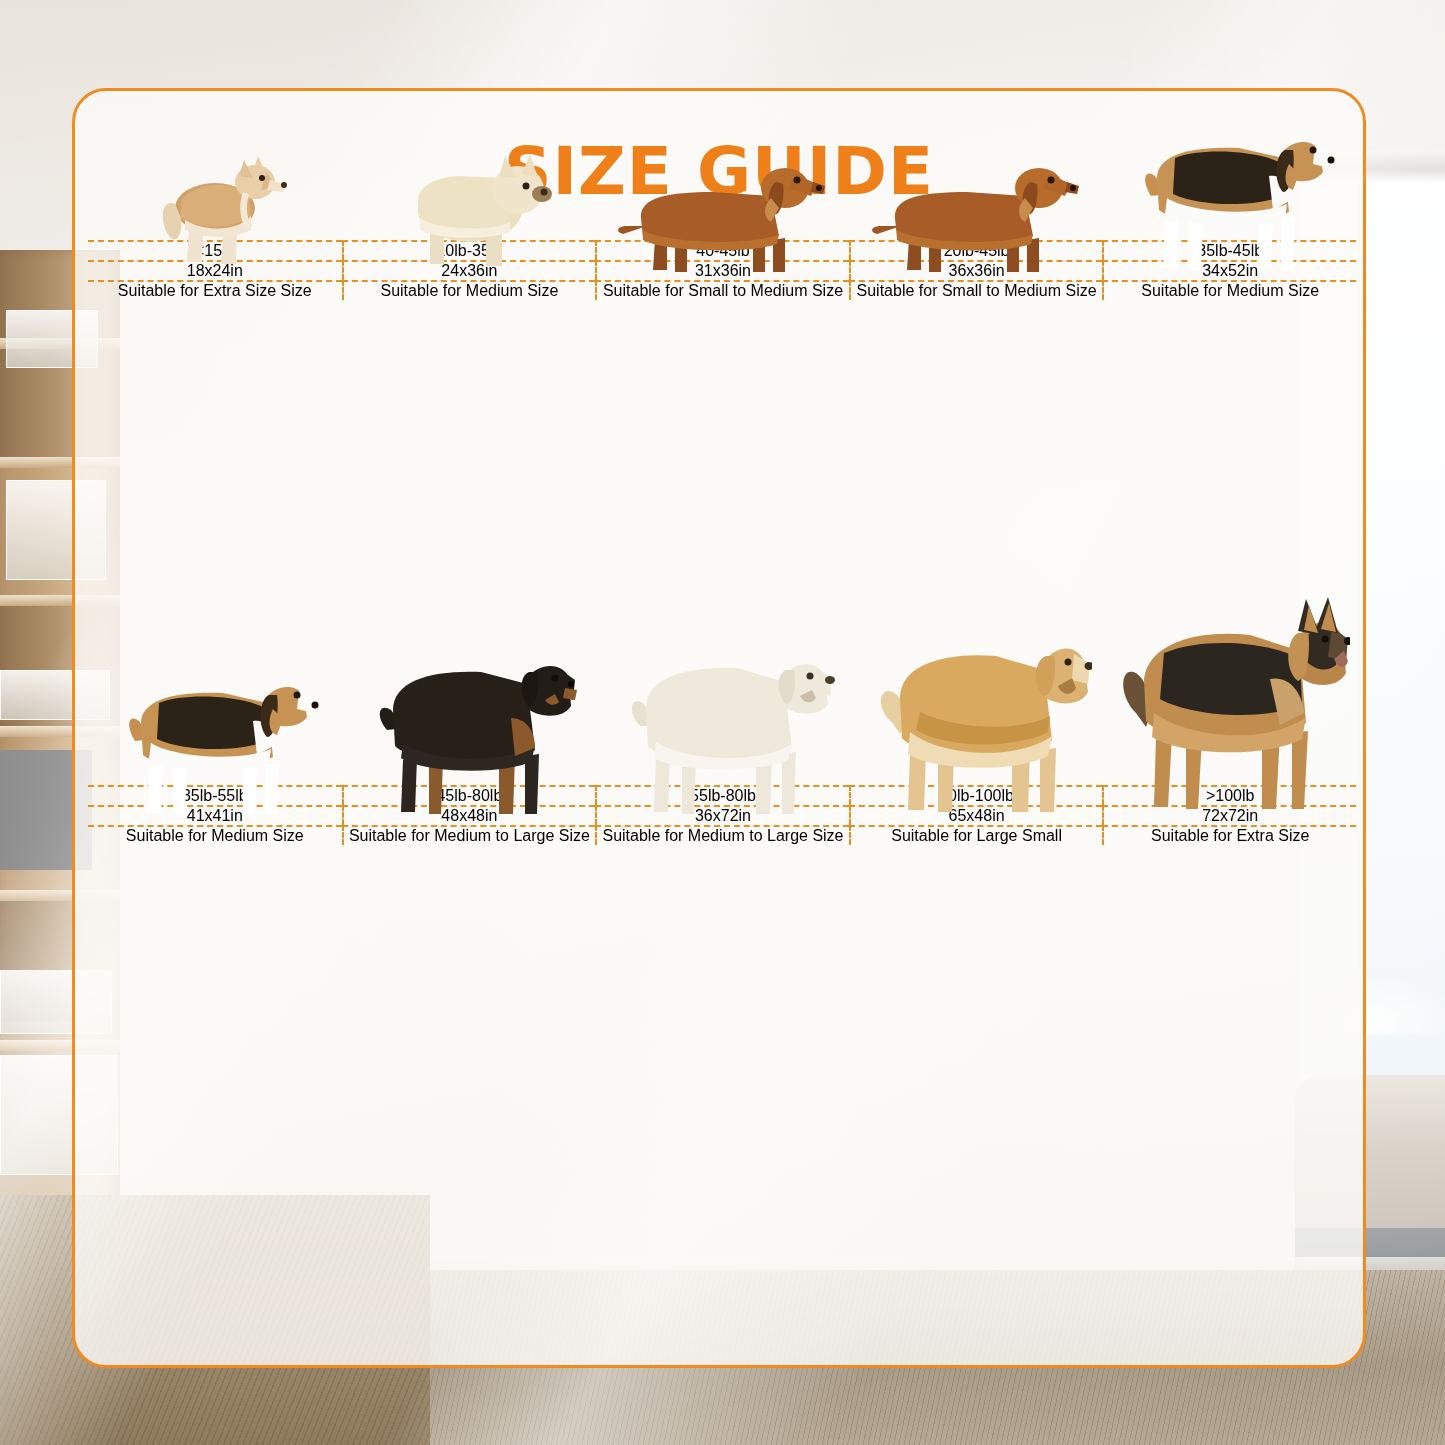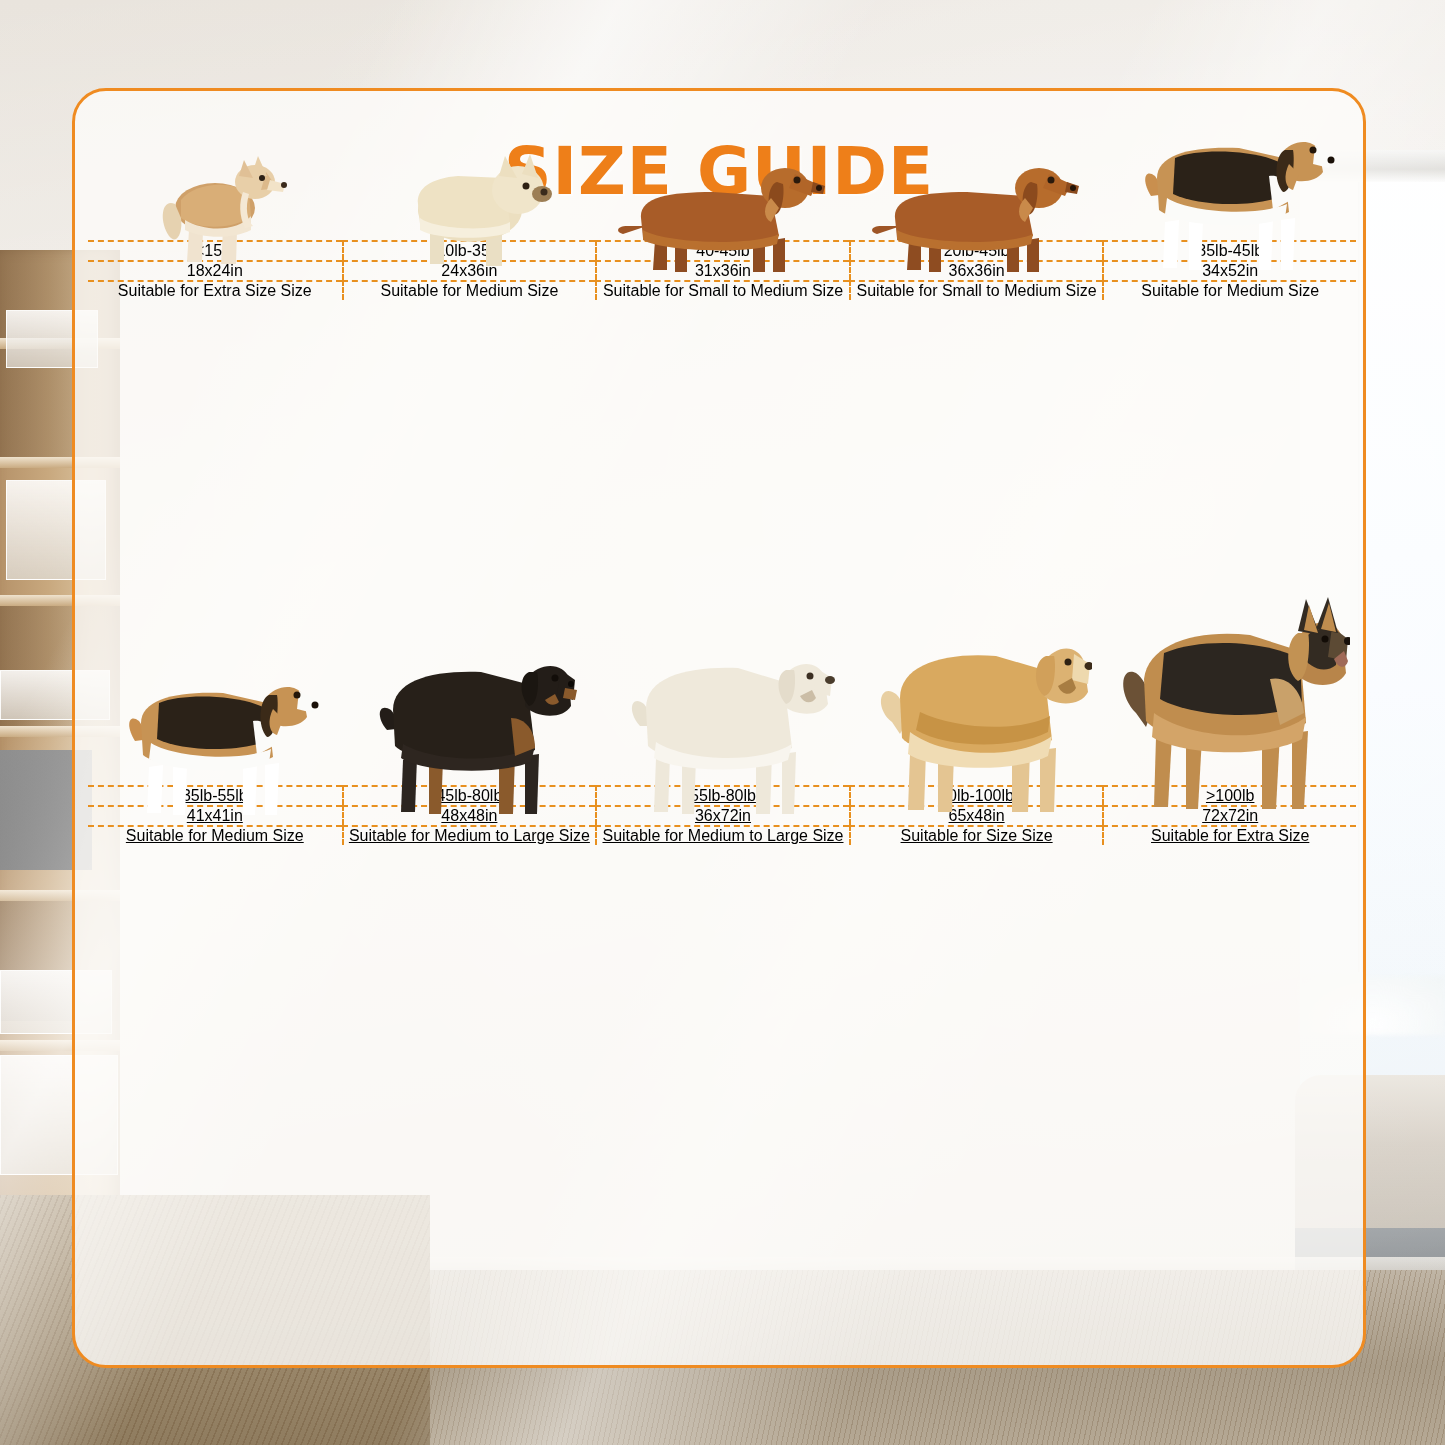--- a/index.html
+++ b/index.html
@@ -148,21 +148,21 @@
 
   
   .grid {
     position: absolute;
     left: 13px;
     width: 1268px;
     display: grid;
     grid-template-columns: repeat(5, 1fr);
   }
   .grid.top    { top: 149px;  }
-  .grid.bottom { top: 694px; text-decoration: underline;  }
+  .grid.bottom { top: 694px;  }
 
   .cell {
     position: relative;
     border-top: 2px dashed #e8901f;
     border-left: 2px dashed #e8901f;
     display: flex;
     align-items: center;
     justify-content: center;
     text-align: center;
   }
@@ -448,21 +448,21 @@
               <circle cx="200" cy="54" r="3.5" fill="#3b2f22"></circle>
               <path d="M176 48 C166 52 166 72 176 82 C186 80 186 54 184 48 Z" fill="#e4dccb"></path>
               <path d="M190 74 C194 82 202 82 206 76 L202 68 Z" fill="#cbbda6"></path>
             </g>
           </svg>
         </div>
       </div>
 
       <div class="cell">
         <span>Suitable for
-Size Size</span>
+Large Small</span>
         <div class="dog-wrap">
           <svg width="230" height="225" viewBox="0 0 230 225">
             <g>
               <path d="M46 198 L48 142 L64 140 L62 198 Z" fill="#e4c592"></path>
               <path d="M76 200 L76 144 L92 142 L90 200 Z" fill="#e4c592"></path>
               <path d="M150 200 L150 140 L168 138 L166 200 Z" fill="#e4c592"></path>
               <path d="M178 200 L178 138 L194 136 L192 200 Z" fill="#e4c592"></path>
               <path d="M30 110 C12 96 18 70 34 82 C46 94 44 114 38 122 Z" fill="#e8cfa2"></path>
               <path d="M38 86 C38 52 84 40 134 44 L182 58 L190 128 C152 152 60 148 40 126 Z" fill="#d9a95f"></path>
               <path d="M48 120 C82 146 156 148 190 124 L186 144 C150 162 70 158 46 142 Z" fill="#f0dcb4"></path>

